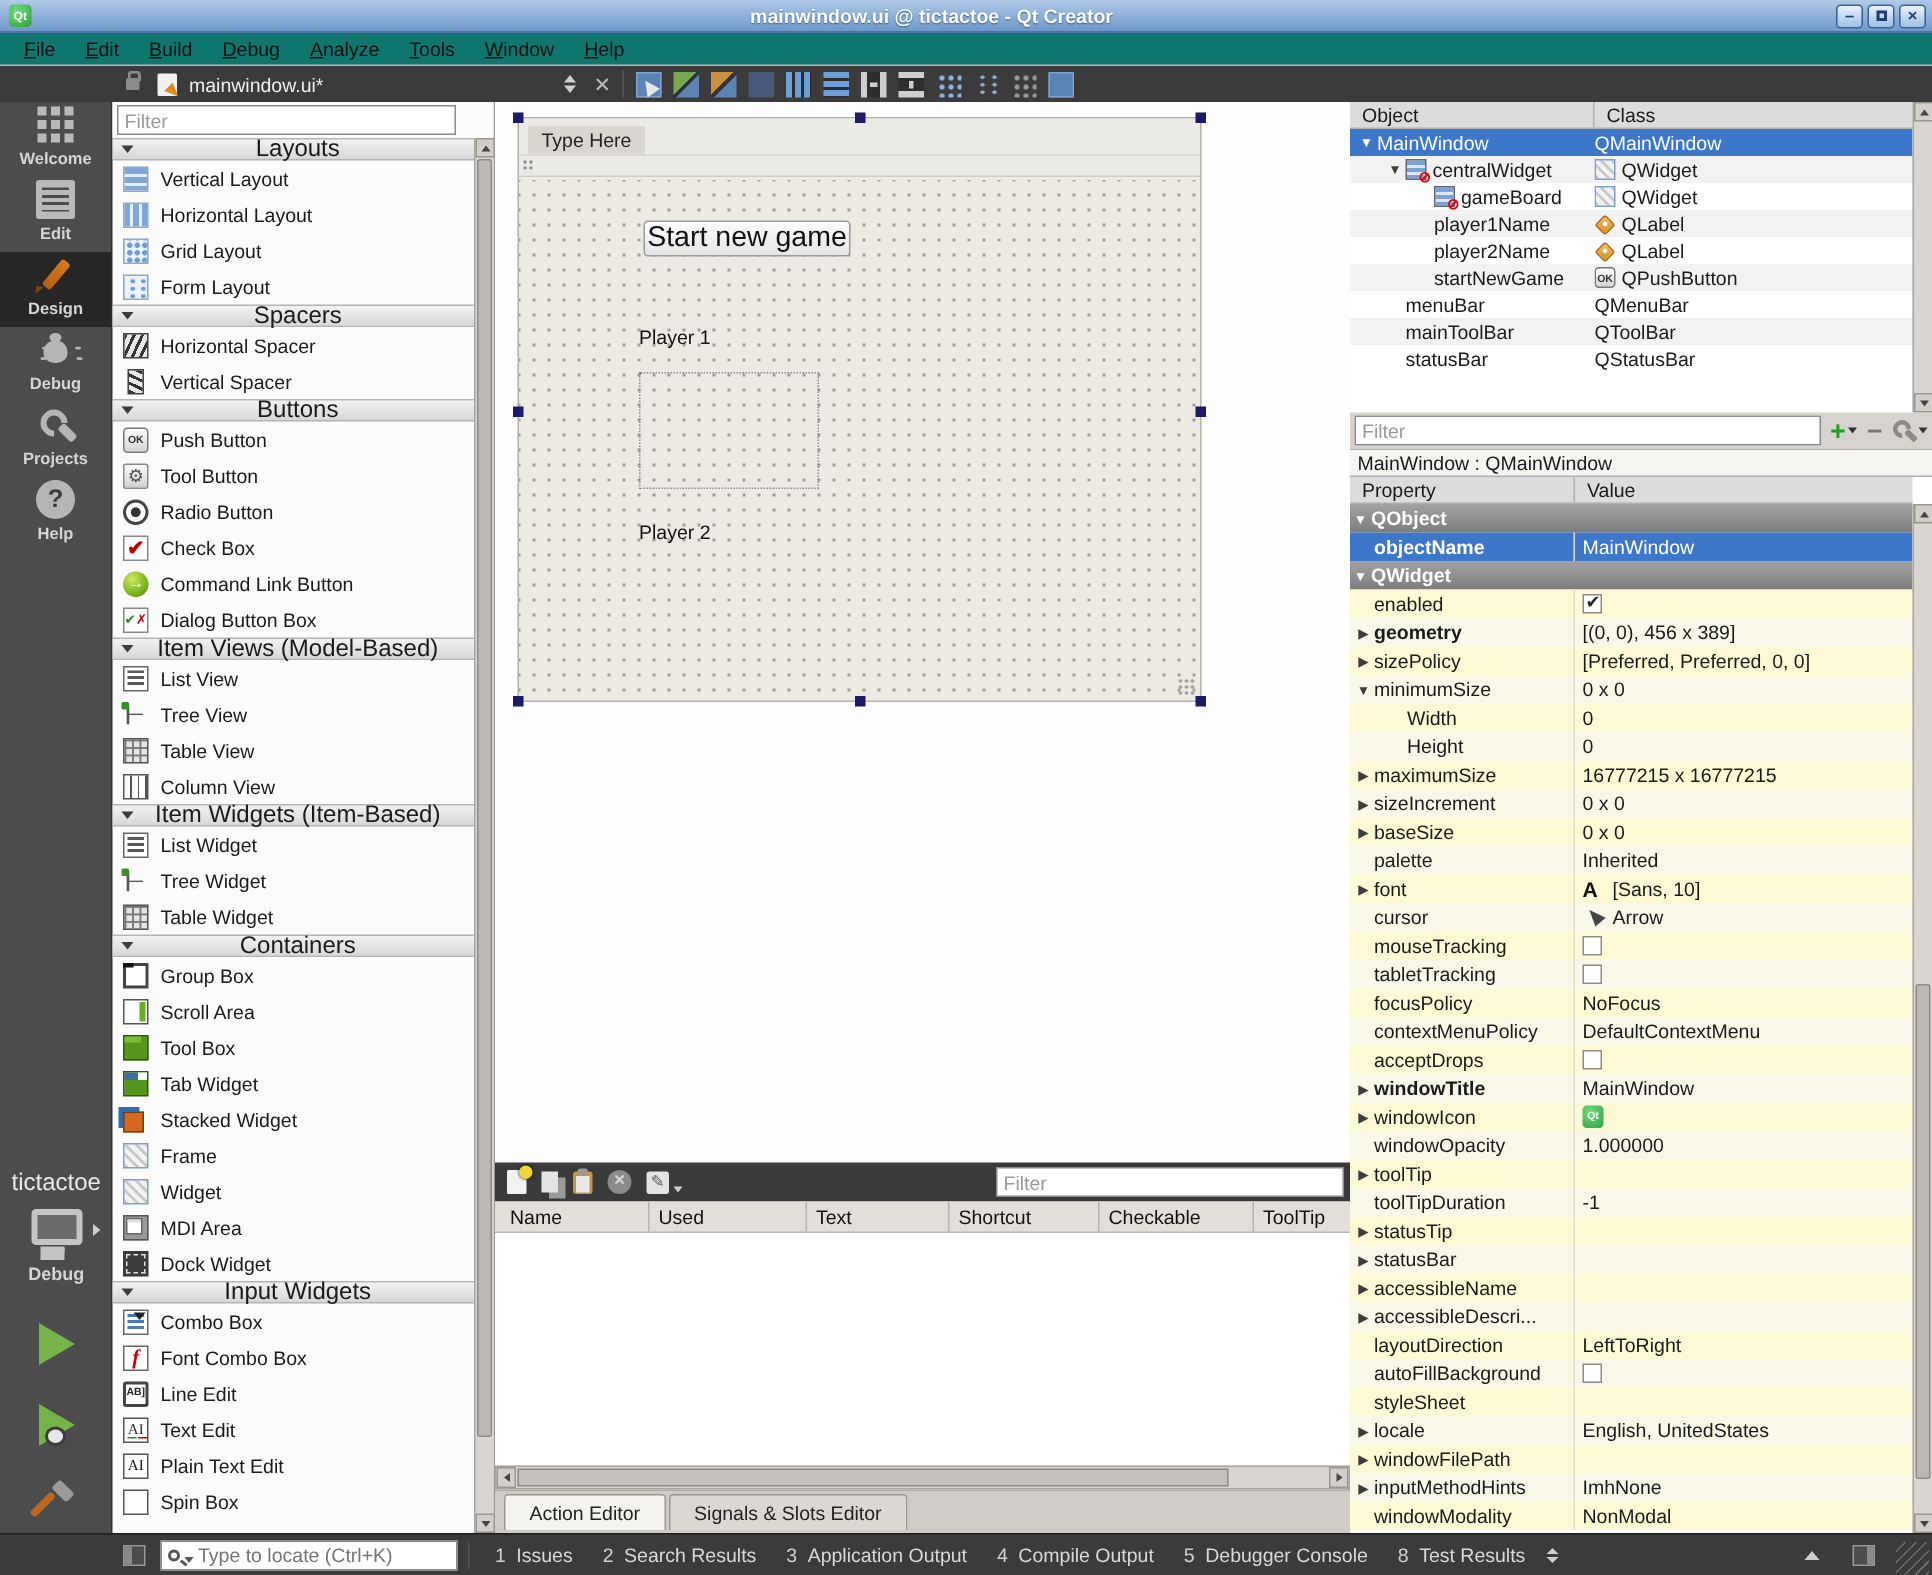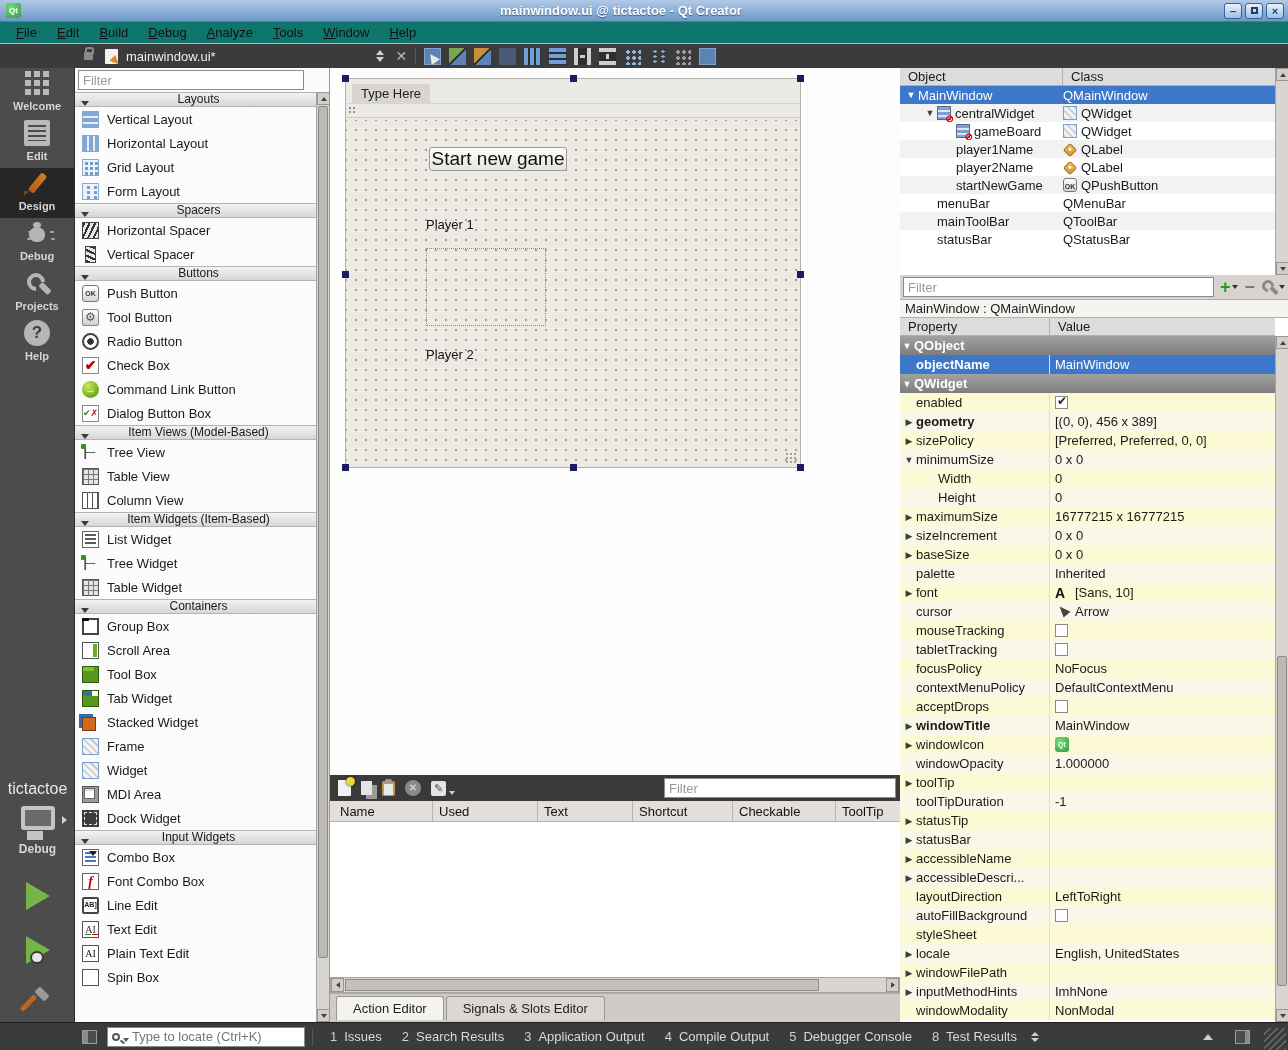--- a/index.html
+++ b/index.html
@@ -80,21 +80,21 @@
   .build-hammer-icon{width:26px;height:26px;position:relative;margin-top:24px}
   .build-hammer-icon::before{content:"";position:absolute;left:1px;bottom:1px;width:5px;height:20px;background:#c0661c;border-radius:2px;transform:rotate(45deg)}
   .build-hammer-icon::after{content:"";position:absolute;right:2px;top:2px;width:14px;height:8px;background:#9a9a9a;border-radius:2px;transform:rotate(45deg)}
 
   
   .widgetbox{position:absolute;left:75px;top:0;width:255px;height:954px;background:#fbfbfb;border-right:1px solid #9a9a9a}
   .wb-filterbar{height:24px;padding:2px 3px;background:#fbfbfb}
   .wb-filterbar input{width:226px;height:20px;border:1px solid #8a8a8a;padding:0 4px;font-size:13px;background:#fff}
   .wb-filterbar input::placeholder,.flt::placeholder{color:#9a9a9a}
   .wb-list{position:absolute;left:0;top:24px;right:13px;bottom:0;overflow:hidden}
-  .wb-header{height:15px;background:linear-gradient(#f2f2f2,#d7d7d7);border-top:1px solid #b4b4b4;border-bottom:1px solid #b4b4b4;display:flex;align-items:flex-end;font-size:12px}
+  .wb-header{height:15px;background:linear-gradient(#f2f2f2,#d7d7d7);border-top:1px solid #b4b4b4;border-bottom:1px solid #b4b4b4;display:flex;align-items:center;font-size:16px}
   .wb-header .hdr-arrow{width:0;height:0;border-left:4px solid transparent;border-right:4px solid transparent;border-top:5px solid #3c3c3c;margin:0 6px}
   .wb-header .hdr-label{flex:1;text-align:center;margin-right:14px}
   .wb-item{height:24px;display:flex;align-items:center;padding-left:7px;font-size:13px}
   .wicon{width:17px;height:17px;margin-right:8px;flex:none;position:relative;display:inline-block}
 
   .vertical-layout-icon{border:1px solid #8fa8c8;background:repeating-linear-gradient(to bottom,#7fa8d9 0 4px,#e7eefa 4px 6px)}
   .horizontal-layout-icon{border:1px solid #8fa8c8;background:repeating-linear-gradient(to right,#7fa8d9 0 4px,#e7eefa 4px 6px)}
   .grid-layout-icon{border:1px solid #8fa8c8;background-color:#eef3fa;background-image:radial-gradient(#6d9bd2 1.7px,transparent 1.9px);background-size:5px 5px;background-position:1px 1px}
   .form-layout-icon{border:1px solid #8fa8c8;background-color:#eef3fa;background-image:radial-gradient(#6d9bd2 1.7px,transparent 1.9px);background-size:7px 5px;background-position:2px 1px}
   .horizontal-spacer-icon{border:1px solid #444;background:#e8e8e8 repeating-linear-gradient(115deg,#333 0 2px,transparent 2px 5px)}
@@ -419,20 +419,24 @@
             <span class="wicon command-link-button-icon">→</span>
             <span class="wb-label">Command Link Button</span>
           </div>
           <div class="wb-item">
             <span class="wicon dialog-button-box-icon"></span>
             <span class="wb-label">Dialog Button Box</span>
           </div>
           <div class="wb-header">
             <span class="hdr-arrow"></span>
             <span class="hdr-label">Item Views (Model-Based)</span>
+          </div>
+          <div class="wb-item">
+            <span class="wicon list-view-icon"></span>
+            <span class="wb-label">List View</span>
           </div>
           <div class="wb-item">
             <span class="wicon tree-view-icon"></span>
             <span class="wb-label">Tree View</span>
           </div>
           <div class="wb-item">
             <span class="wicon table-view-icon"></span>
             <span class="wb-label">Table View</span>
           </div>
           <div class="wb-item">

